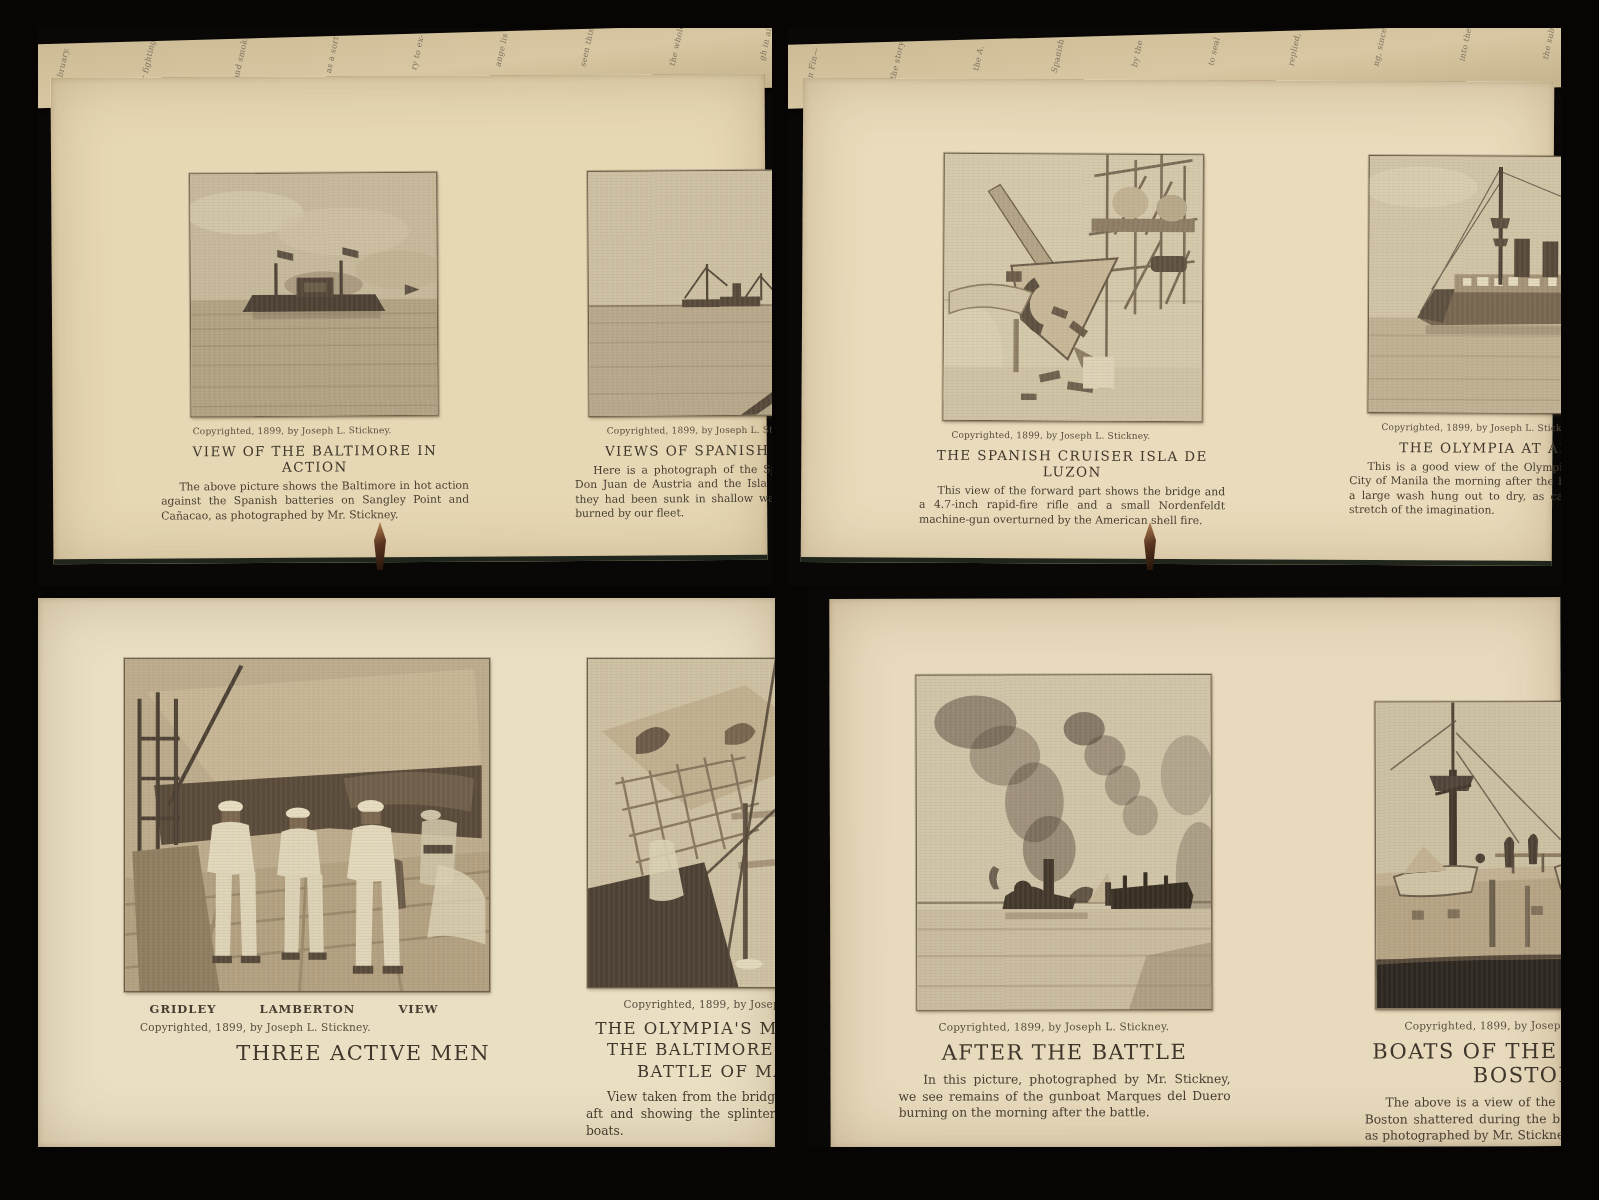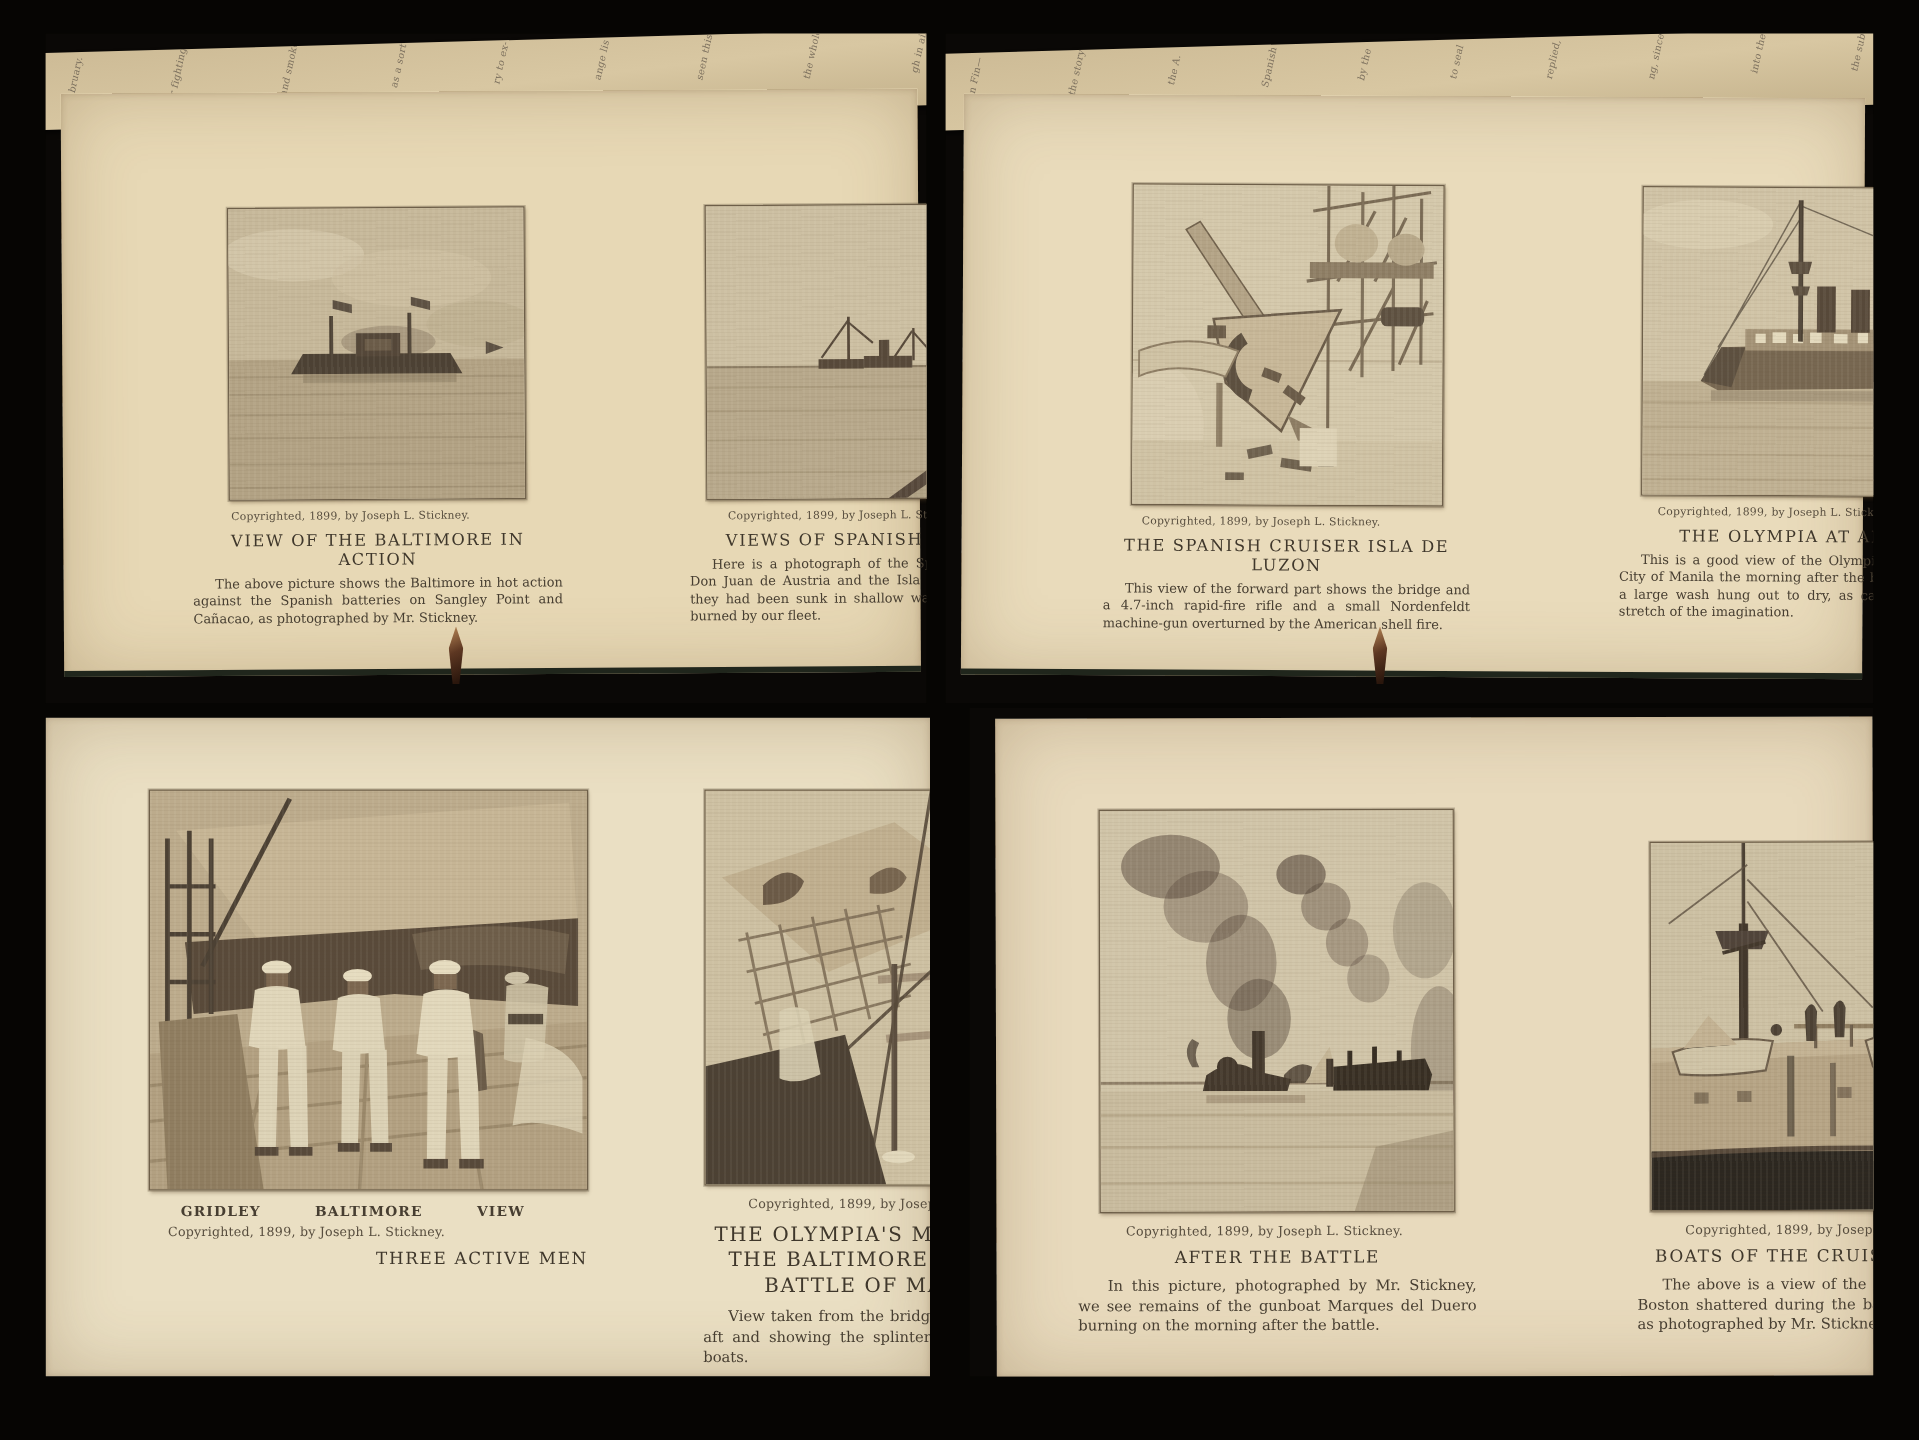--- a/index.html
+++ b/index.html
@@ -69,21 +69,21 @@
 
   #q-tl .clip{left:332px;bottom:16px;}
   #q-tr .clip{left:352px;bottom:16px;}
 
   
   .cap-sm .copyright{font-size:9px;margin:9px 0 0 32px;}
   .cap-sm .figtitle{font-size:13.5px;margin-top:7px;}
   .cap-sm .figbody{font-size:10.8px;line-height:1.34;margin-top:5px;}
   
   .cap-lg .copyright{font-size:10.5px;margin:10px 0 0 40px;}
-  .cap-lg .figtitle{font-size:14px;margin-top:8px;}
+  .cap-lg .figtitle{font-size:21px;margin-top:8px;}
   .cap-lg .figbody{font-size:12.3px;line-height:1.36;margin-top:7px;}
 
   #q-tl .figrow{top:80px;left:68px;gap:26px;}
   .c-tl1{width:308px;} .c-tl1 .photo{width:246px;height:242px;}
   .c-tl2{width:282px;} .c-tl2 .photo{width:252px;height:244px;}
 
   #q-tr .figrow{top:58px;left:78px;gap:44px;}
   .c-tr1{width:306px;} .c-tr1 .photo{width:258px;height:266px;}
   .c-tr2{width:322px;} .c-tr2 .photo{width:284px;height:256px;}
 
@@ -345,21 +345,21 @@
             <g opacity=".9">
               <ellipse cx="84" cy="47" rx="2.8" ry="1.6" fill="#d9cfb3"></ellipse>
               <path d="M81.6 49 q4.8 -1.6 9.6 .4 l-1 18 q-5.2 1.6 -9.2 0 z" fill="#cfc4a7"></path>
               <rect x="82" y="56" width="8" height="2.6" fill="#4c4134"></rect>
             </g>
             <path d="M86 62 q10 2 13 10 l0 14 q-10 -4 -16 -2 z" fill="#d9cfb3" opacity=".85"></path>
           </svg>
         </div>
         <div class="names">
           <span>GRIDLEY</span>
-          <span>BALTIMORE</span>
+          <span>LAMBERTON</span>
           <span>VIEW</span>
         </div>
         <figcaption class="copyright">Copyrighted, 1899, by Joseph L. Stickney.</figcaption>
         <h3 class="figtitle">THREE ACTIVE MEN</h3>
       </figure>
       <figure class="fig c-bl2">
         <div class="photo">
           <svg viewBox="0 0 100 100" preserveAspectRatio="none">
             <rect width="100" height="100" fill="#cdc0a2"></rect>
             <path d="M4 22 L46 8 L72 28 L30 46 Z" fill="#c0af8f"></path>

